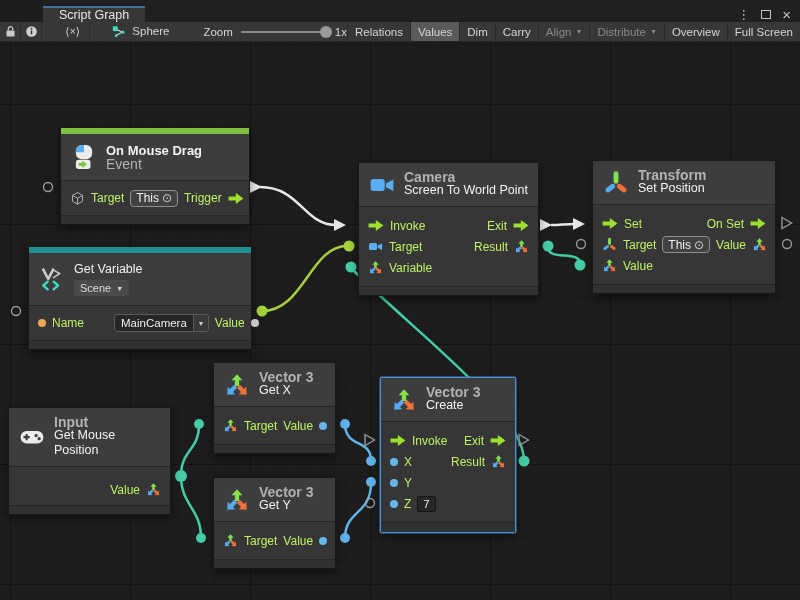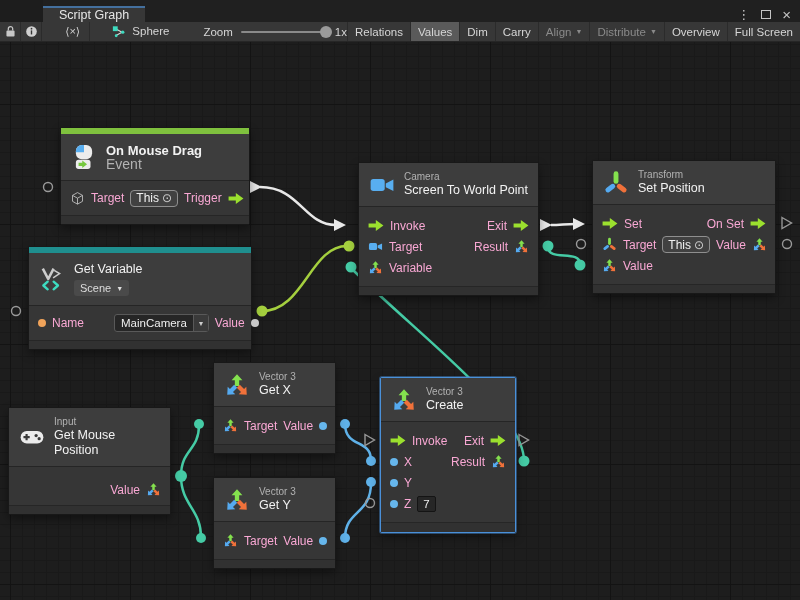--- a/index.html
+++ b/index.html
@@ -44,30 +44,30 @@
   .wires { position:absolute; inset:0; }
 
   
   .node { position:absolute; background:#363636; border:1px solid #181818; border-radius:2px;
           box-shadow:0 4px 10px rgba(0,0,0,.4); color:#e2e2e2; font-size:12px; }
   .node.selected { border:1px solid #4a90d9; box-shadow:0 0 0 1px rgba(74,144,217,.45),0 4px 10px rgba(0,0,0,.4); }
   .accent { height:6px; }
   .hdr { background:#3d3d3d; padding:8px 10px; display:flex; align-items:center; gap:9px; border-bottom:1px solid #252525; }
   .hdr.compact { padding:9px 10px; }
   .ic { width:26px; height:26px; flex:none; }
-  .cat { font-size:10px; color:#b2b2b2; line-height:12px; }
+  .cat { font-size:14px; color:#b2b2b2; line-height:12px;font-weight:bold; }
   .ttl { font-size:12.5px; color:#f2f2f2; line-height:15px; }
   .ttl.big { font-size:13px; font-weight:bold; }
   .sub { font-size:14px; color:#b2b2b2; line-height:13px; }
   .body { padding:6px 0; }
   .body.pad8 { padding:8px 0; }
   .body.padlg { padding:12px 0 5px; }
   .row { height:21px; display:flex; align-items:center; padding:0 9px; gap:6px; }
   .rg { margin-left:auto; display:flex; align-items:center; gap:6px; }
-  .lb { color:#f9a8d4; }
+  .lb { color:#bef264; }
   .ftr { height:9px; background:#313131; border-top:1px solid #262626; }
   .ic-s { width:15px; height:15px; flex:none; }
   .flow { width:16px; height:13px; flex:none; }
   .dot { width:8px; height:8px; border-radius:50%; flex:none; }
   .dot-orange { background:#f0a35a; }
   .dot-gray { background:#c8c8c8; }
   .dot-blue { background:#66b6ec; }
   .chip { display:inline-flex; align-items:center; gap:3px; border:1px solid #8f8f8f; border-radius:4px;
           background:rgba(255,255,255,.06); padding:0 5px; height:17px; color:#f0f0f0; }
   .chip .tgt { color:#cfcfcf; font-size:12px; }

